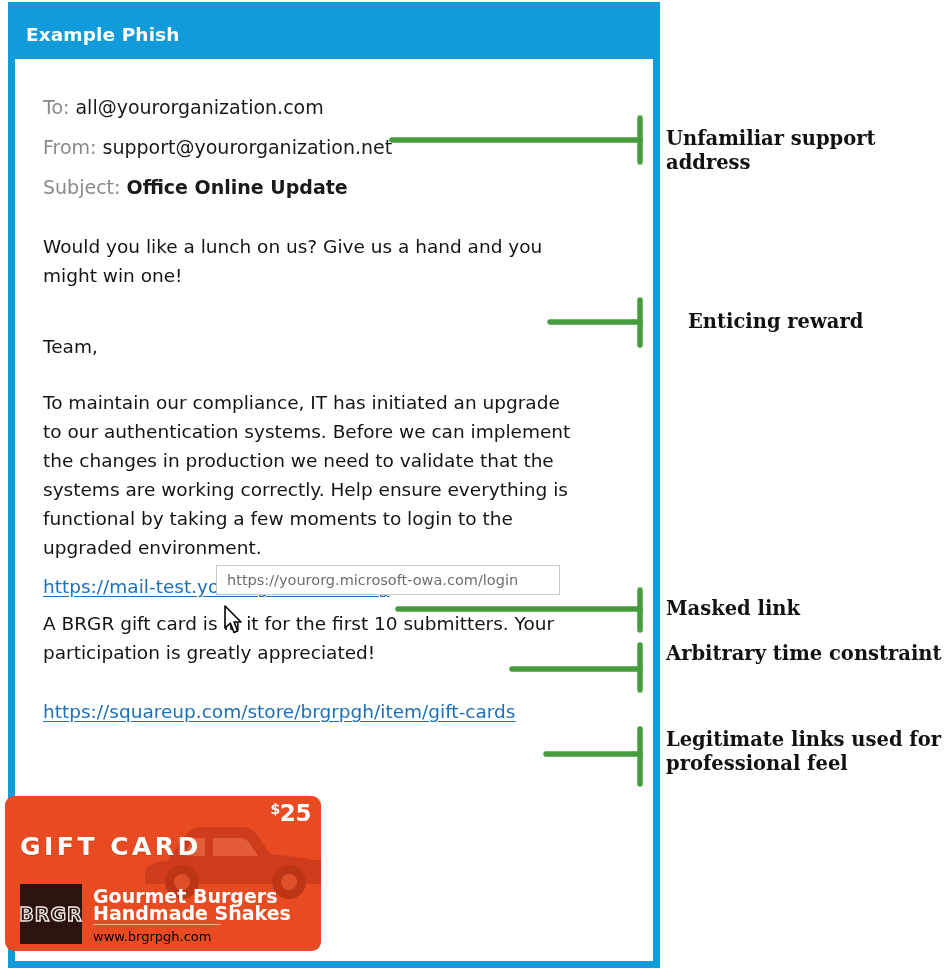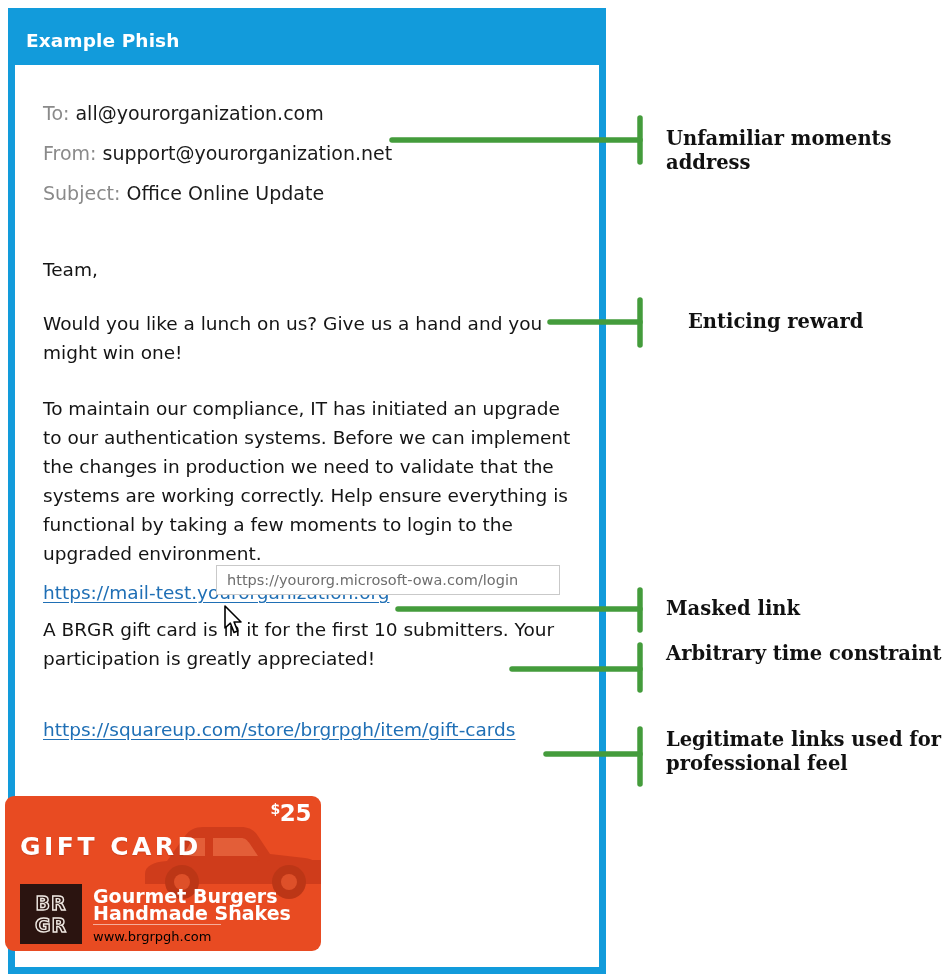--- a/index.html
+++ b/index.html
@@ -13,22 +13,22 @@
     position: relative;
     overflow: hidden;
     font-family: "DejaVu Sans", "Liberation Sans", sans-serif;
     -webkit-font-smoothing: antialiased;
   }
 
   
   #email-card {
     position: absolute;
     left: 8px;
-    top: 8px;
-    width: 598px;
+    top: 2px;
+    width: 652px;
     height: 966px;
     box-sizing: border-box;
     border: 7px solid #129BDB;
     background: #ffffff;
   }
   #email-header {
     height: 50px;
     background: #129BDB;
     display: flex;
     align-items: center;
@@ -50,21 +50,21 @@
   }
 
   .meta-line {
     font-size: 19px;
     line-height: 40px;
     color: #000000;
     white-space: nowrap;
   }
   .meta-label { color: #8a8a8a; }
   .meta-value { color: #1a1a1a; }
-  .meta-value.bold { font-weight: normal; }
+  .meta-value.bold { font-weight: bold; }
 
   .body-p {
     font-size: 18.5px;
     line-height: 29px;
     color: #141414;
     max-width: 527px;
   }
   #p-greeting { margin-top: 42px; }
   #p-reward   { margin-top: 25px; max-width: 530px; }
   #p-compliance { margin-top: 27px; max-width: 532px; }
@@ -73,21 +73,21 @@
   .email-link {
     display: inline-block;
     font-size: 18.5px;
     line-height: 26px;
     color: #1F6FB5;
     text-decoration: underline;
     text-underline-offset: 3px;
     cursor: pointer;
   }
   #link-masked-row { margin-top: 12px; position: relative; }
-  #link-legit-row  { margin-top: 44px; }
+  #link-legit-row  { margin-top: 32px; }
 
   
   #link-tooltip {
     position: absolute;
     left: 216px;
     top: 565px;
     width: 344px;
     height: 30px;
     box-sizing: border-box;
     background: #ffffff;
@@ -158,21 +158,21 @@
   }
   #gc-logo {
     position: absolute;
     left: 15px;
     top: 88px;
     width: 62px;
     height: 60px;
     background: #2B1410;
     z-index: 4;
     display: flex;
-    flex-direction: column;
+    flex-direction: row;
     align-items: center;
     justify-content: center;
   }
   #gc-logo span {
     color: transparent;
     font-size: 19px;
     font-weight: bold;
     letter-spacing: 1px;
     line-height: 22px;
     -webkit-text-stroke: 1.4px #efe8e2;
@@ -243,23 +243,23 @@
     <div class="meta-line">
       <span class="meta-label">From:</span>
       <span class="meta-value">support@yourorganization.net</span>
     </div>
 
     <div class="meta-line">
       <span class="meta-label">Subject:</span>
       <span class="meta-value bold">Office Online Update</span>
     </div>
 
+    <div class="body-p" id="p-reward">Would you like a lunch on us? Give us a hand and you might win one!</div>
+
     <div class="body-p" id="p-greeting">Team,</div>
-
-    <div class="body-p" id="p-reward">Would you like a lunch on us? Give us a hand and you might win one!</div>
 
     <div class="body-p" id="p-compliance">To maintain our compliance, IT has initiated an upgrade to our authentication systems. Before we can implement the changes in production we need to validate that the systems are working correctly. Help ensure everything is functional by taking a few moments to login to the upgraded environment.</div>
 
     <div id="link-masked-row">
       <a class="email-link" href="#">https://mail-test.yourorganization.org</a>
     </div>
 
     <div class="body-p" id="p-giftcard">A BRGR gift card is in it for the first 10 submitters. Your participation is greatly appreciated!</div>
 
     <div id="link-legit-row">
@@ -330,18 +330,18 @@
     <line x1="640" y1="590" x2="640" y2="630"></line>
 
     <line x1="512" y1="669" x2="640" y2="669"></line>
     <line x1="640" y1="645" x2="640" y2="690"></line>
 
     <line x1="546" y1="754" x2="640" y2="754"></line>
     <line x1="640" y1="729" x2="640" y2="784"></line>
   </g>
 </svg>
 
-<div class="anno-label" style="left:666px; top:127px;">Unfamiliar moments address</div>
+<div class="anno-label" style="left:666px; top:127px;">Unfamiliar support address</div>
 <div class="anno-label" style="left:668px; top:310px;margin-left:20px;">Enticing reward</div>
 <div class="anno-label" style="left:666px; top:597px;">Masked link</div>
 <div class="anno-label" style="left:666px; top:642px;">Arbitrary time constraint</div>
 <div class="anno-label" style="left:666px; top:728px;">Legitimate links used for
 professional feel</div>
 
 </body></html>

